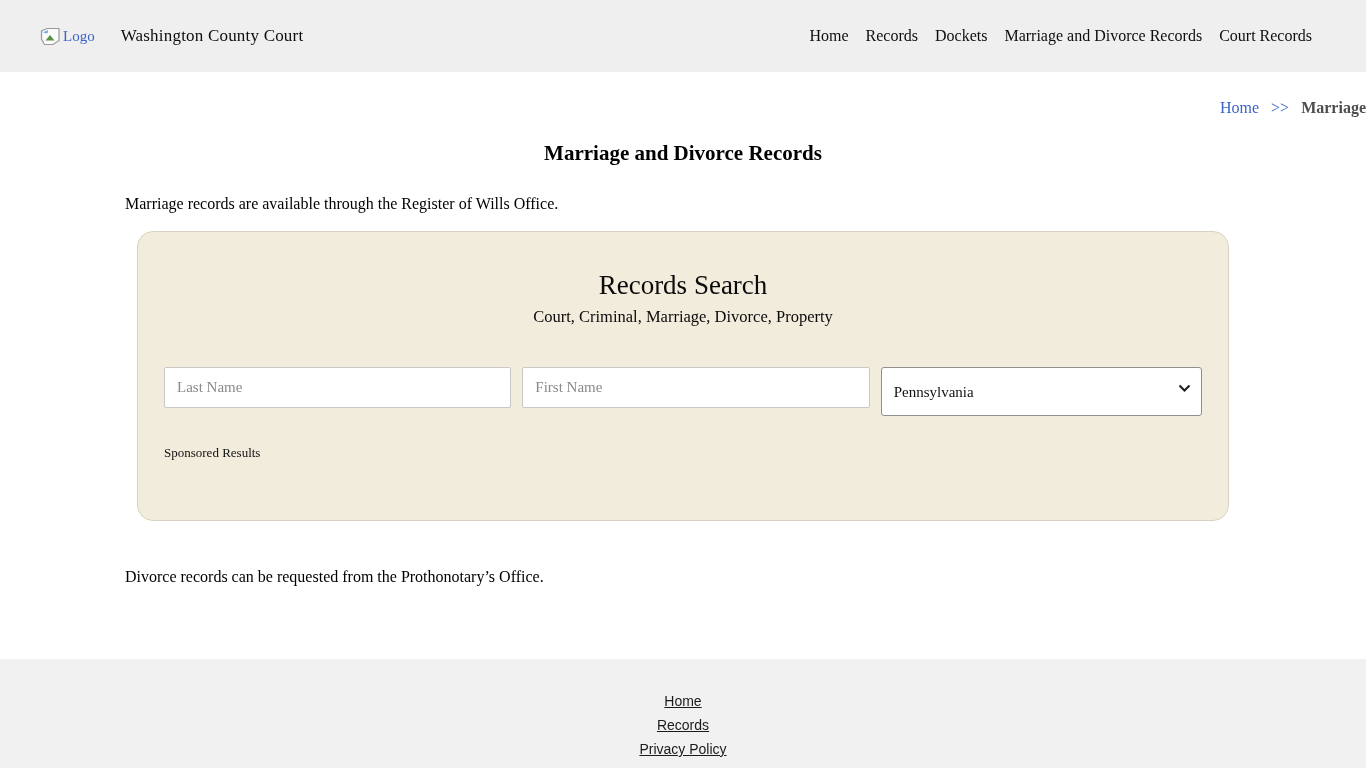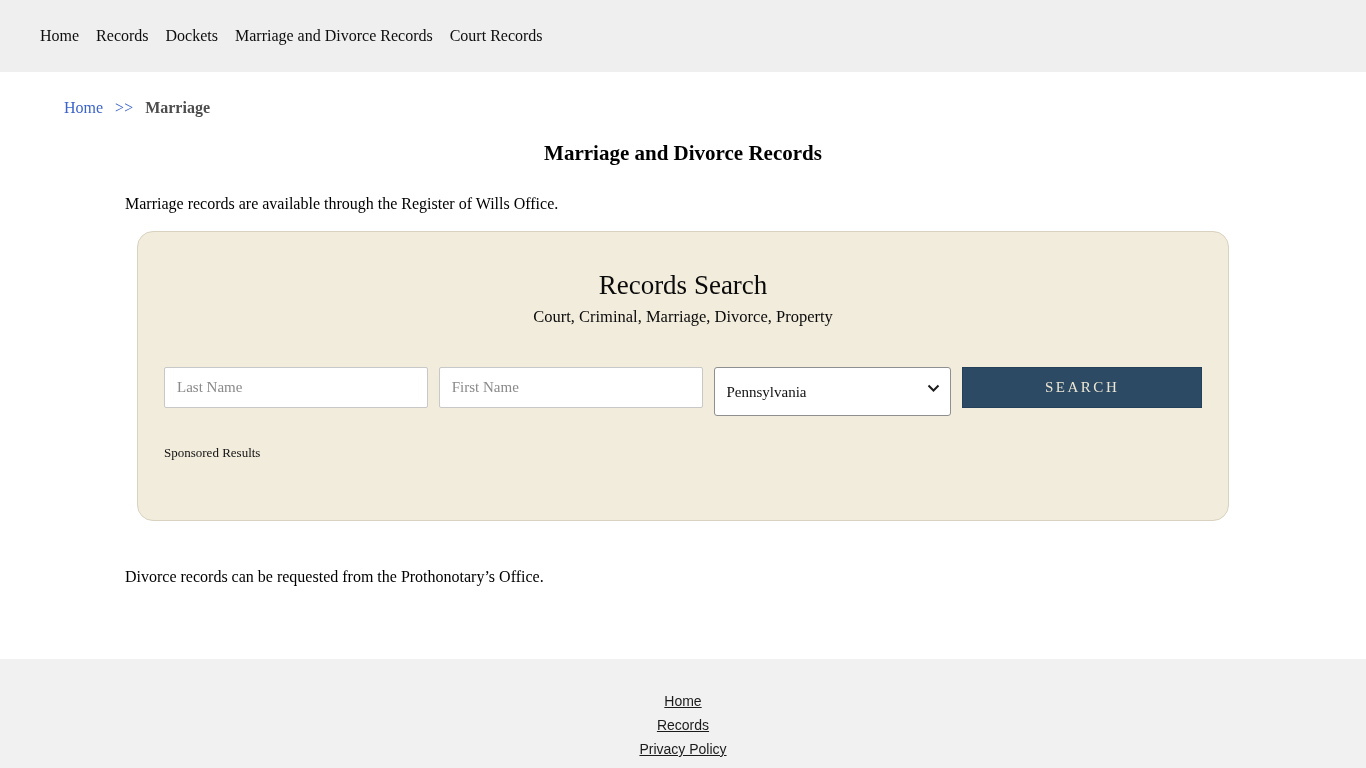--- a/index.html
+++ b/index.html
@@ -39,22 +39,23 @@
   .nav a {
     color: #0d0d0d;
     text-decoration: none;
     font-size: 16px;
     white-space: nowrap;
   }
 
   
   .main { flex: 1 0 auto; }
   .breadcrumb {
-    margin: 27px 0 0 64px;
+    margin: 27px 0 0 111px;
     font-size: 16px;
+    text-align: right;
   }
   .breadcrumb a { color: #3b63c8; text-decoration: none; }
   .breadcrumb .sep { color: #3b63c8; margin: 0 8px; }
   .breadcrumb .current { color: #4d4d4d; font-weight: bold; }
 
   .page-title {
     margin-top: 24px;
     text-align: center;
     font-size: 21px;
     font-weight: bold;
@@ -157,20 +158,33 @@
     font-size: 14px;
     line-height: 24px;
     color: #1b1b1b;
     text-decoration: underline;
   }
 </style>
 </head>
 <body>
 
 <div class="header">
+  <div class="brand">
+    <a class="logo-link" href="#">
+      <span style="display:inline-flex;">
+        <svg width="21" height="19" viewBox="0 0 21 19">
+          <polygon points="1.5,4 7,1.5 19,1.5 19,13.5 13,17.5 4.5,17.5 1.5,12" fill="#fbfbfb" stroke="#9a9a9a" stroke-width="1.2"></polygon>
+          <polygon points="3,5.5 8,3 7.5,6.5" fill="#7aa6d8"></polygon>
+          <polygon points="5.5,13.5 10,8 14.5,13.5" fill="#5a9243"></polygon>
+        </svg>
+      </span>
+      <span>Logo</span>
+    </a>
+    <span class="site-title">Washington County Court</span>
+  </div>
   <div class="nav">
     <a href="#">Home</a>
     <a href="#">Records</a>
     <a href="#">Dockets</a>
     <a href="#">Marriage and Divorce Records</a>
     <a href="#">Court Records</a>
   </div>
 </div>
 
 <div class="main">
@@ -194,21 +208,20 @@
       <div class="select-wrap">
         <select class="state-select">
           <option>Pennsylvania</option>
         </select>
         <span class="select-chevron">
           <svg width="13" height="8" viewBox="0 0 13 8">
             <polyline points="1.5,1.5 6.5,6.5 11.5,1.5" fill="none" stroke="#1d1d1d" stroke-width="2"></polyline>
           </svg>
         </span>
       </div>
-      <button class="search-button">SEARCH</button>
     </div>
 
     <div class="sponsored">Sponsored Results</div>
   </div>
 
   <p class="outro-text">Divorce records can be requested from the Prothonotary’s Office.</p>
 </div>
 
 <div class="footer">
   <a href="#">Home</a>

